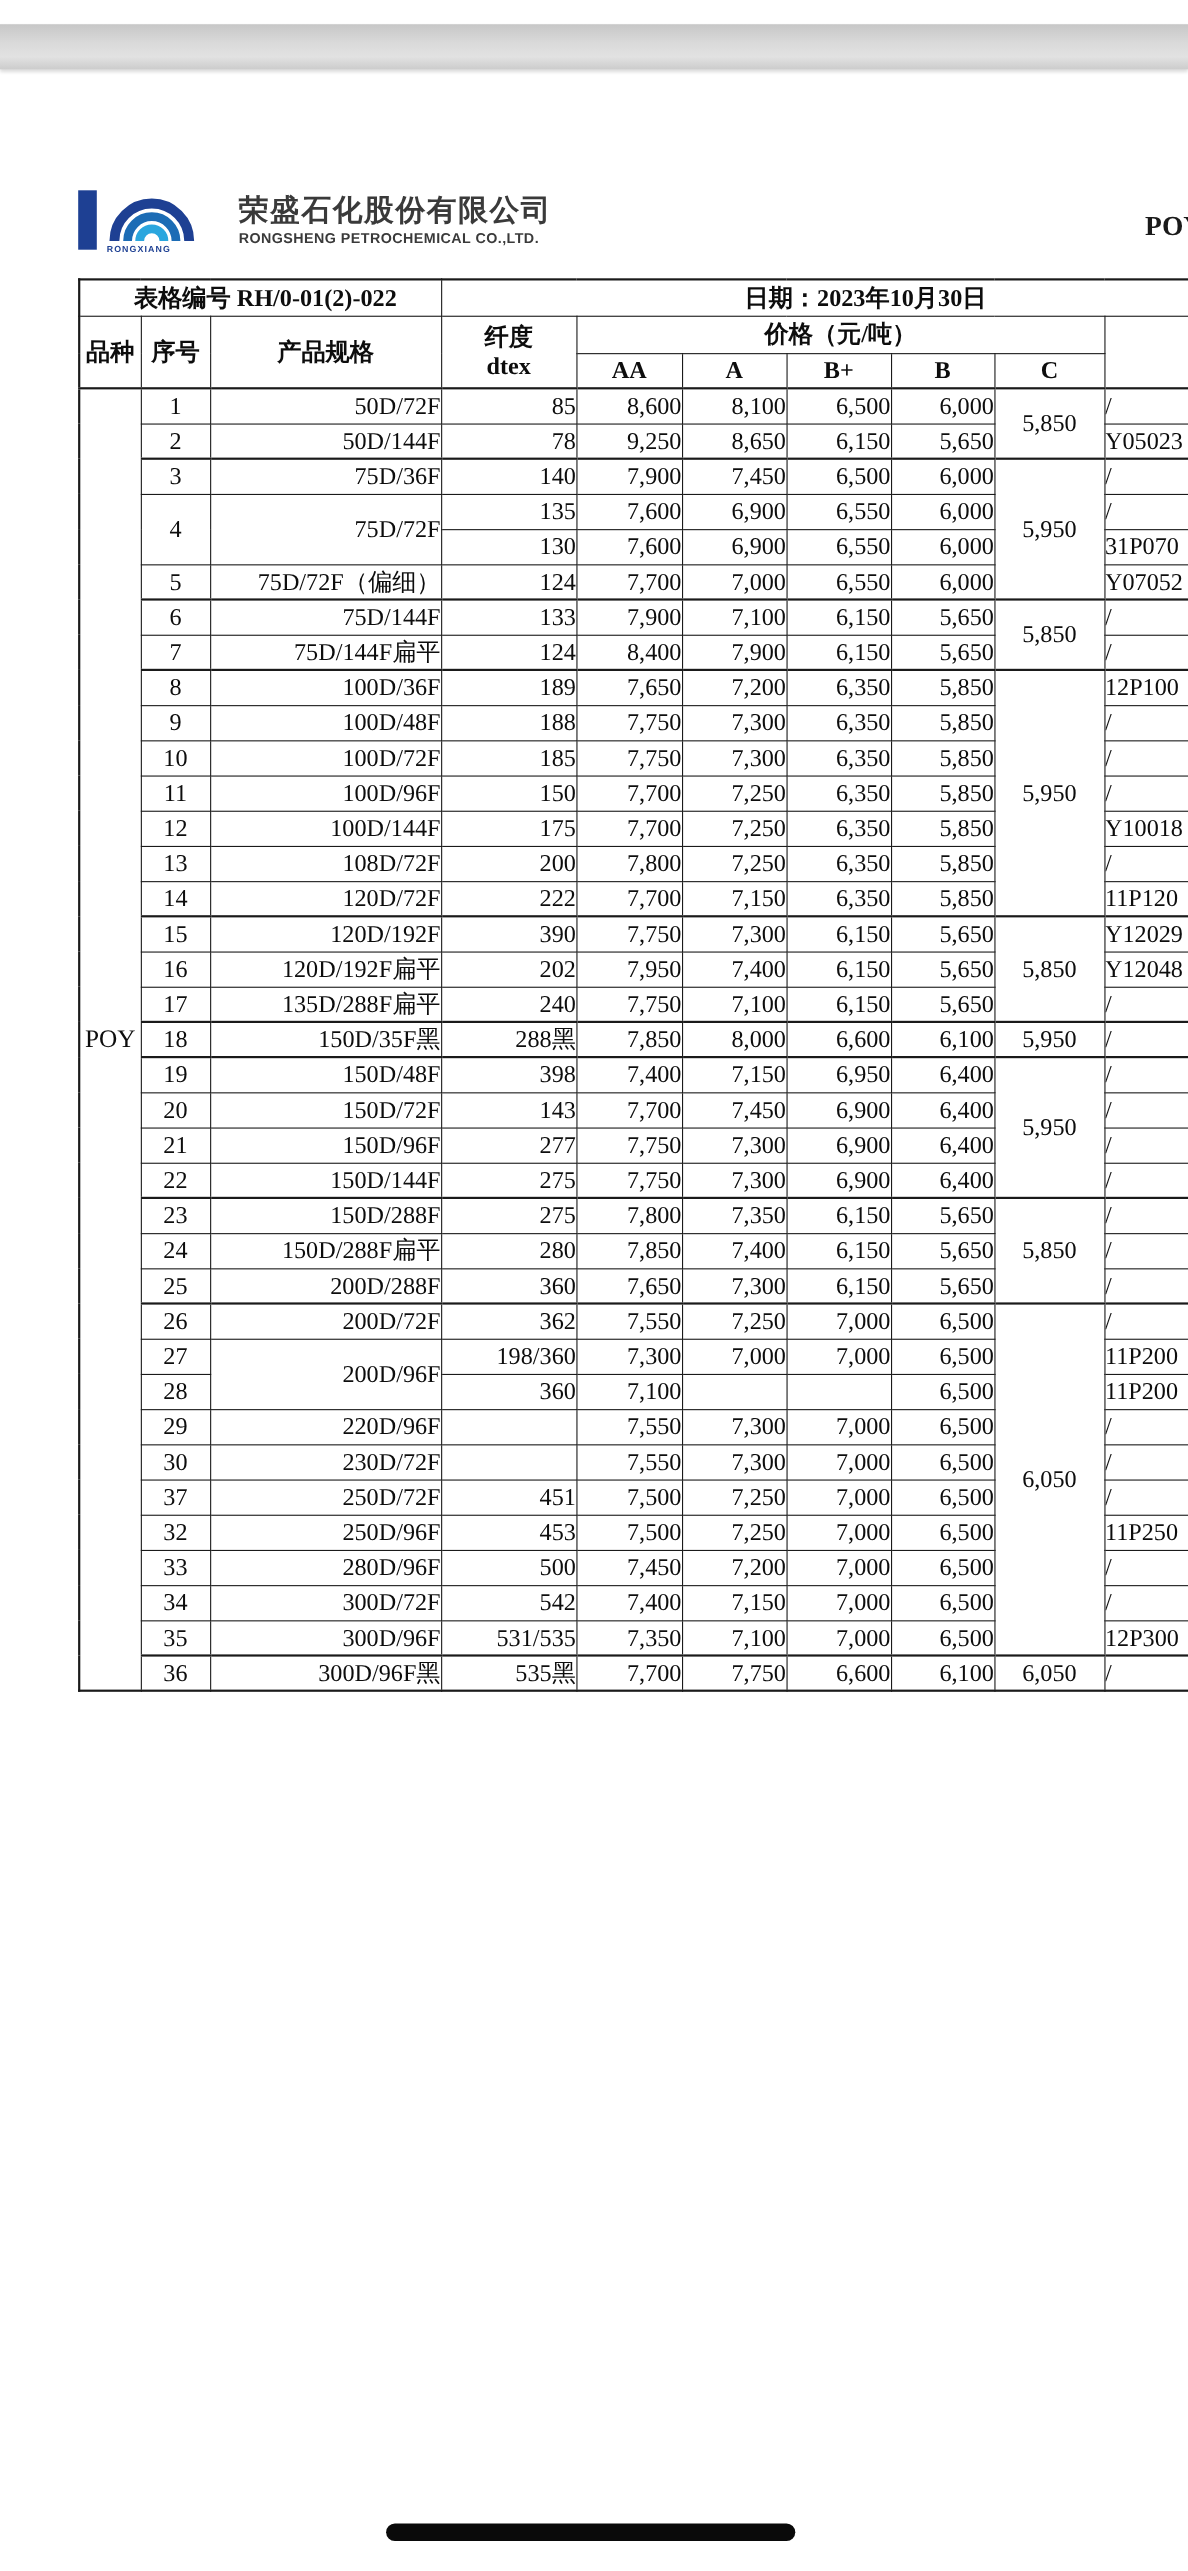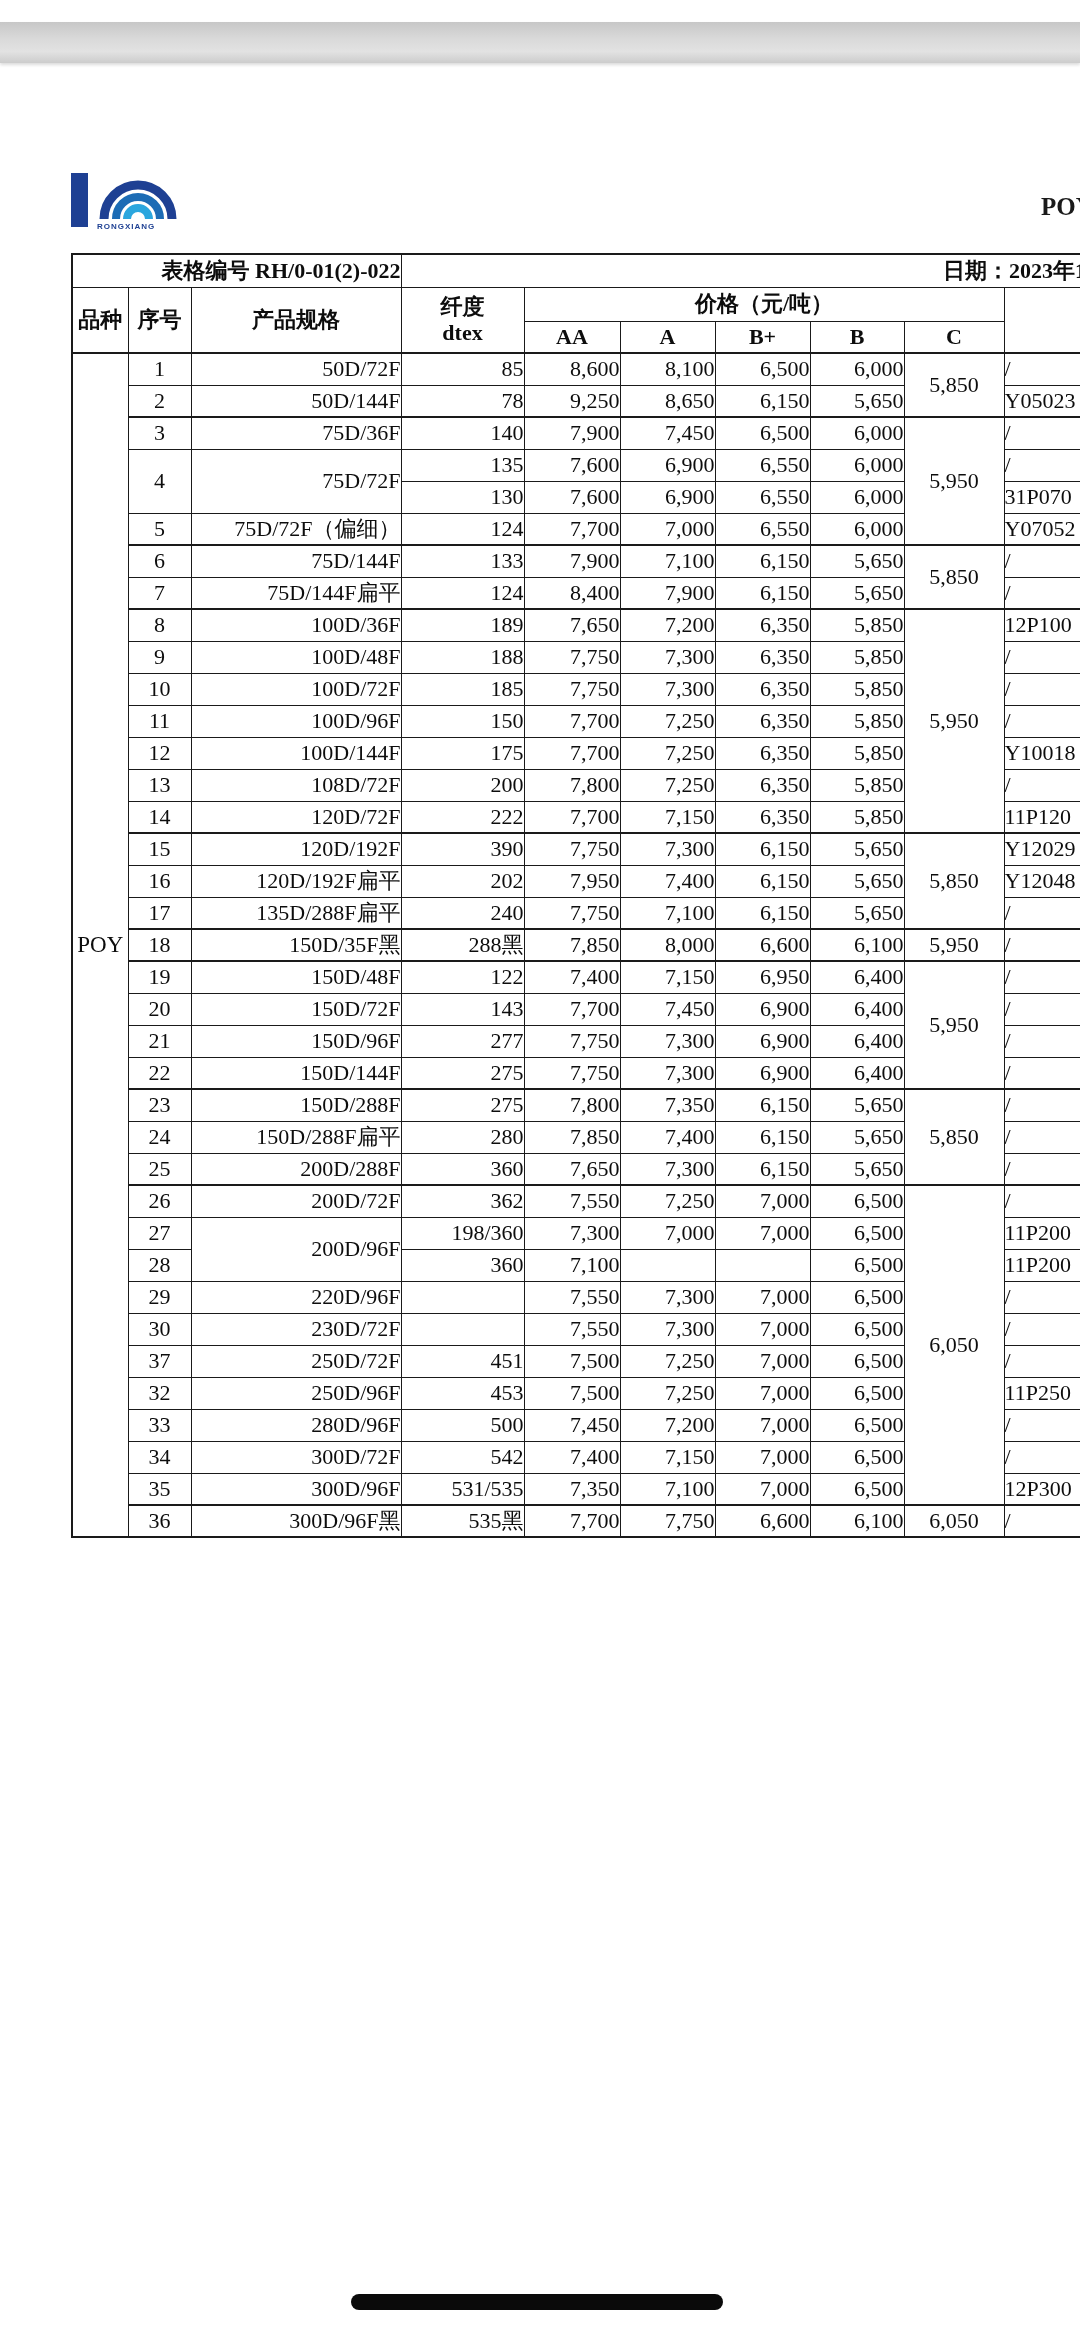--- a/index.html
+++ b/index.html
@@ -15,21 +15,21 @@
   .logo-text{margin-left:14px;font-family:"Liberation Sans","DejaVu Sans",sans-serif;}
   .company-zh{font-size:27px;font-weight:bold;color:#3a3a3a;letter-spacing:1.5px;line-height:30px;}
   .company-en{font-size:13px;font-weight:bold;color:#3a3a3a;letter-spacing:0.4px;line-height:16px;margin-top:3px;}
   .poy-label{position:absolute;top:193px;left:1041px;font-size:25px;font-weight:bold;color:#1a1a1a;white-space:nowrap;}
   
   table.price{position:absolute;top:253px;left:71px;border-collapse:collapse;table-layout:fixed;
               width:1092px;font-size:22px;color:#0d0d0d;}
   table.price td,table.price th{border:1px solid #1a1a1a;padding:0;overflow:hidden;white-space:nowrap;}
   table.price{border:2px solid #1a1a1a;}
   tr.meta-row{height:33px;}
-  tr.meta-row td{text-align:right;padding-left:9px;font-weight:bold;}
+  tr.meta-row td{text-align:center;padding-left:9px;font-weight:bold;}
   tr.hdr2{height:34px;} tr.hdr3{height:32px;}
   table.price th{font-weight:bold;text-align:center;vertical-align:middle;line-height:1.15;}
   tr.data{height:32px;}
   td.cat{text-align:center;vertical-align:middle;font-size:23px;}
   td.no{text-align:center;vertical-align:middle;}
   td.spec{text-align:right;padding-left:9px;vertical-align:middle;}
   td.dtex{text-align:right;padding-left:9px;vertical-align:middle;}
   td.num{text-align:right;padding-right:13px;vertical-align:middle;}
   td.cnum{text-align:center;vertical-align:middle;}
   td.remark{text-align:left;padding-left:7px;vertical-align:middle;}
@@ -45,20 +45,24 @@
   <div class="top-bar"></div>
 
   <div class="logo-row">
     <svg class="logo-mark" viewBox="0 0 132 62">
       <rect x="0" y="4" width="17" height="54" fill="#1e4093"></rect>
       <path d="M33,50 A34,34 0 0 1 101,50" fill="none" stroke="#1e4093" stroke-width="9"></path>
       <path d="M45,50 A22,22 0 0 1 89,50" fill="none" stroke="#1c6cb5" stroke-width="8"></path>
       <path d="M56,50 A11,11 0 0 1 78,50" fill="none" stroke="#2aa6de" stroke-width="8"></path>
       <text x="26" y="60" font-family="Liberation Sans, sans-serif" font-size="8" font-weight="bold" fill="#1e4093" letter-spacing="1">RONGXIANG</text>
     </svg>
+    <div class="logo-text">
+      <div class="company-zh">荣盛石化股份有限公司</div>
+      <div class="company-en">RONGSHENG PETROCHEMICAL CO.,LTD.</div>
+    </div>
   </div>
 
   <div class="poy-label">POY</div>
 
   <table class="price">
     <colgroup>
       <col style="width:56px">
         <col style="width:63px">
         <col style="width:210px">
         <col style="width:123px">
@@ -282,21 +286,21 @@
           <td class="num">7,850</td>
           <td class="num">8,000</td>
           <td class="num">6,600</td>
           <td class="num">6,100</td>
           <td class="cnum">5,950</td>
           <td class="remark">/</td>
         </tr>
         <tr class="data grp">
           <td class="no">19</td>
           <td class="spec">150D/48F</td>
-          <td class="dtex">122</td>
+          <td class="dtex">398</td>
           <td class="num">7,400</td>
           <td class="num">7,150</td>
           <td class="num">6,950</td>
           <td class="num">6,400</td>
           <td class="cnum" rowspan="4">5,950</td>
           <td class="remark">/</td>
         </tr>
         <tr class="data">
           <td class="no">20</td>
           <td class="spec">150D/72F</td>

